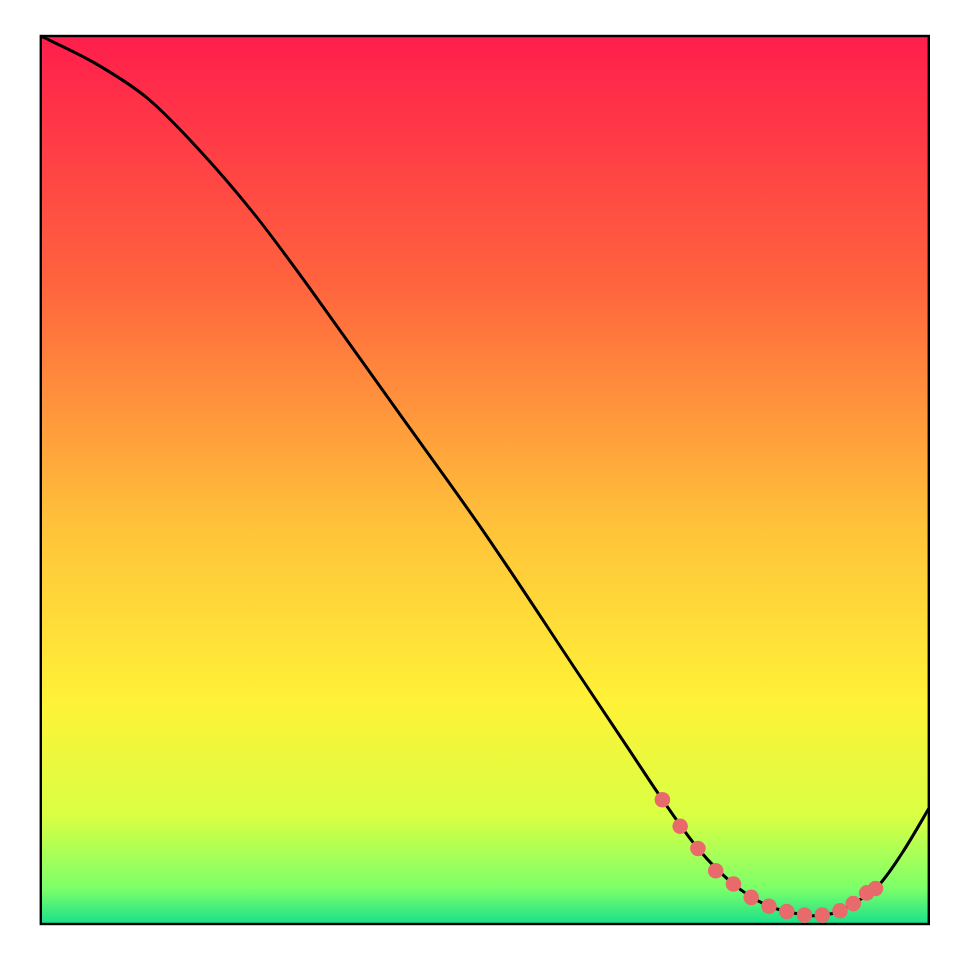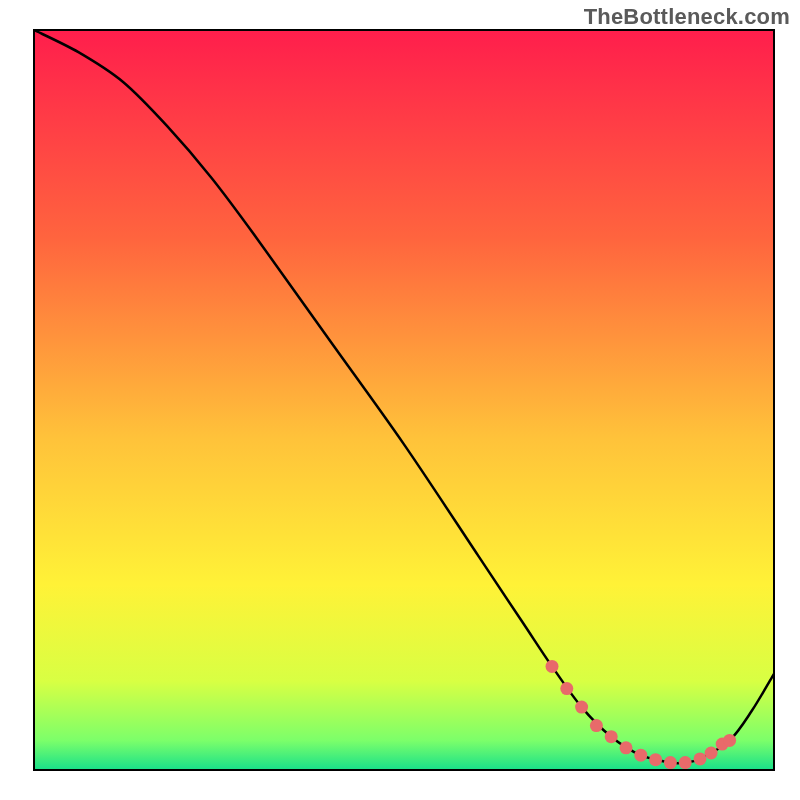--- a/index.html
+++ b/index.html
@@ -28,21 +28,20 @@
   }
   svg.chart {
     position: absolute;
     top: 0;
     left: 0;
   }
 </style>
 </head>
 <body>
 <div class="container">
-  <div class="watermark">TheBottleneck.com</div>
   <svg class="chart" width="800" height="800" viewBox="0 0 800 800">
     <defs>
       <linearGradient id="bg-grad" x1="0" y1="0" x2="0" y2="1">
         <stop id="g0" offset="0%" stop-color="#ff1e4c"></stop>
         <stop id="g1" offset="28%" stop-color="#ff643e"></stop>
         <stop id="g2" offset="55%" stop-color="#ffc23a"></stop>
         <stop id="g3" offset="75%" stop-color="#fff237"></stop>
         <stop id="g4" offset="88%" stop-color="#d8ff43"></stop>
         <stop id="g5" offset="96%" stop-color="#7cff6a"></stop>
         <stop id="g6" offset="100%" stop-color="#18e08a"></stop>

